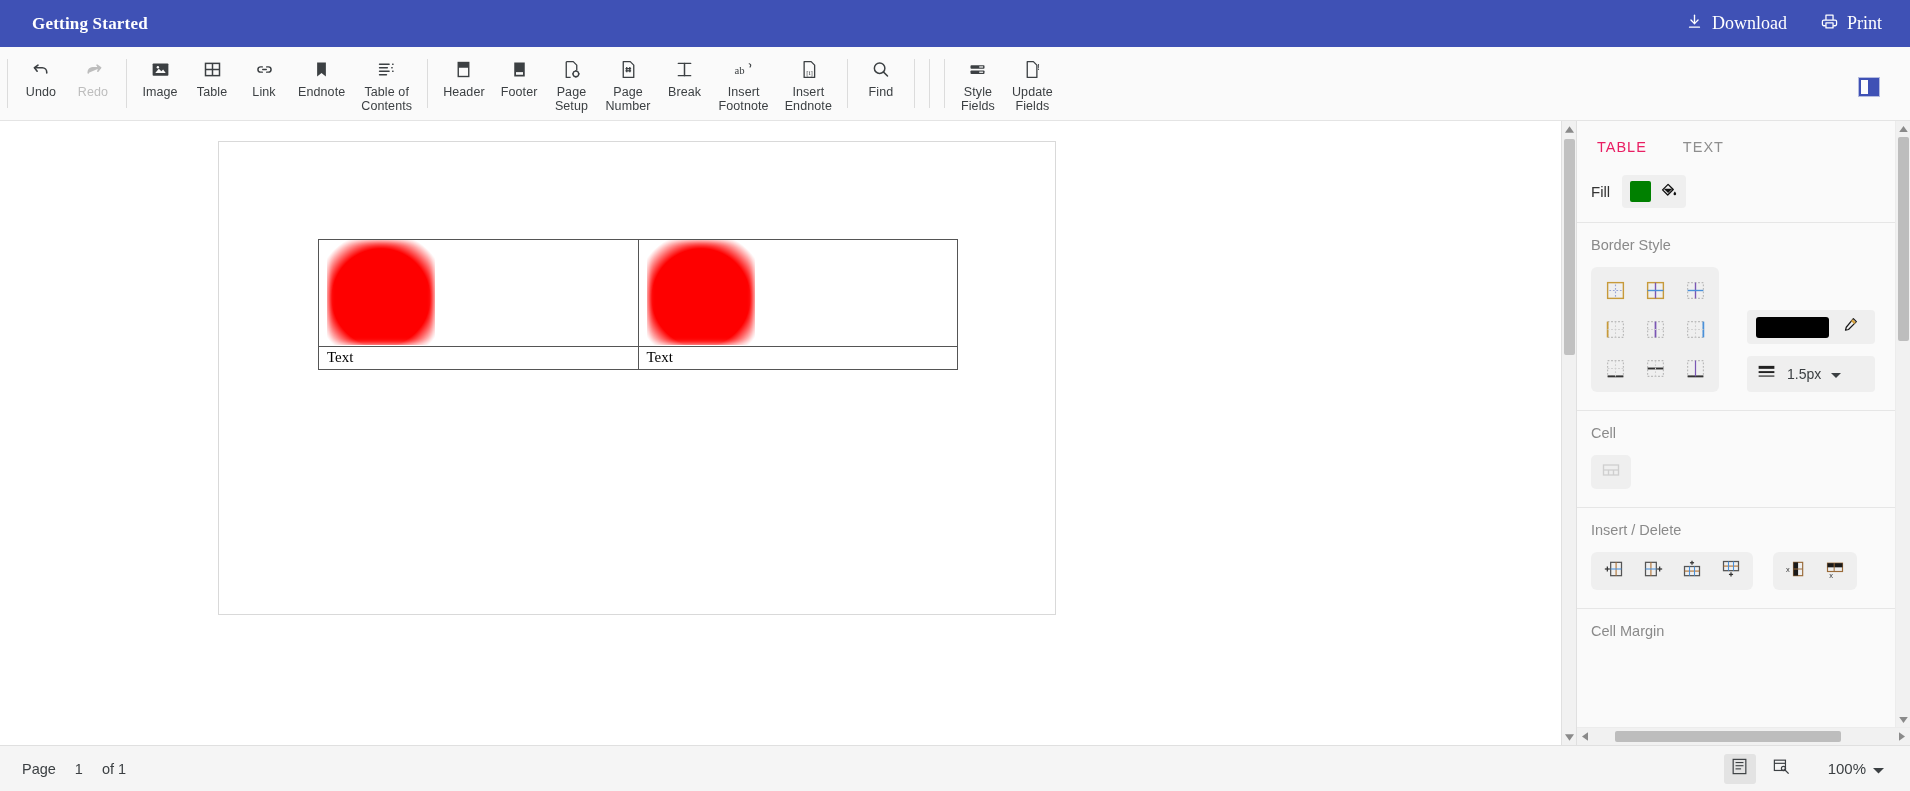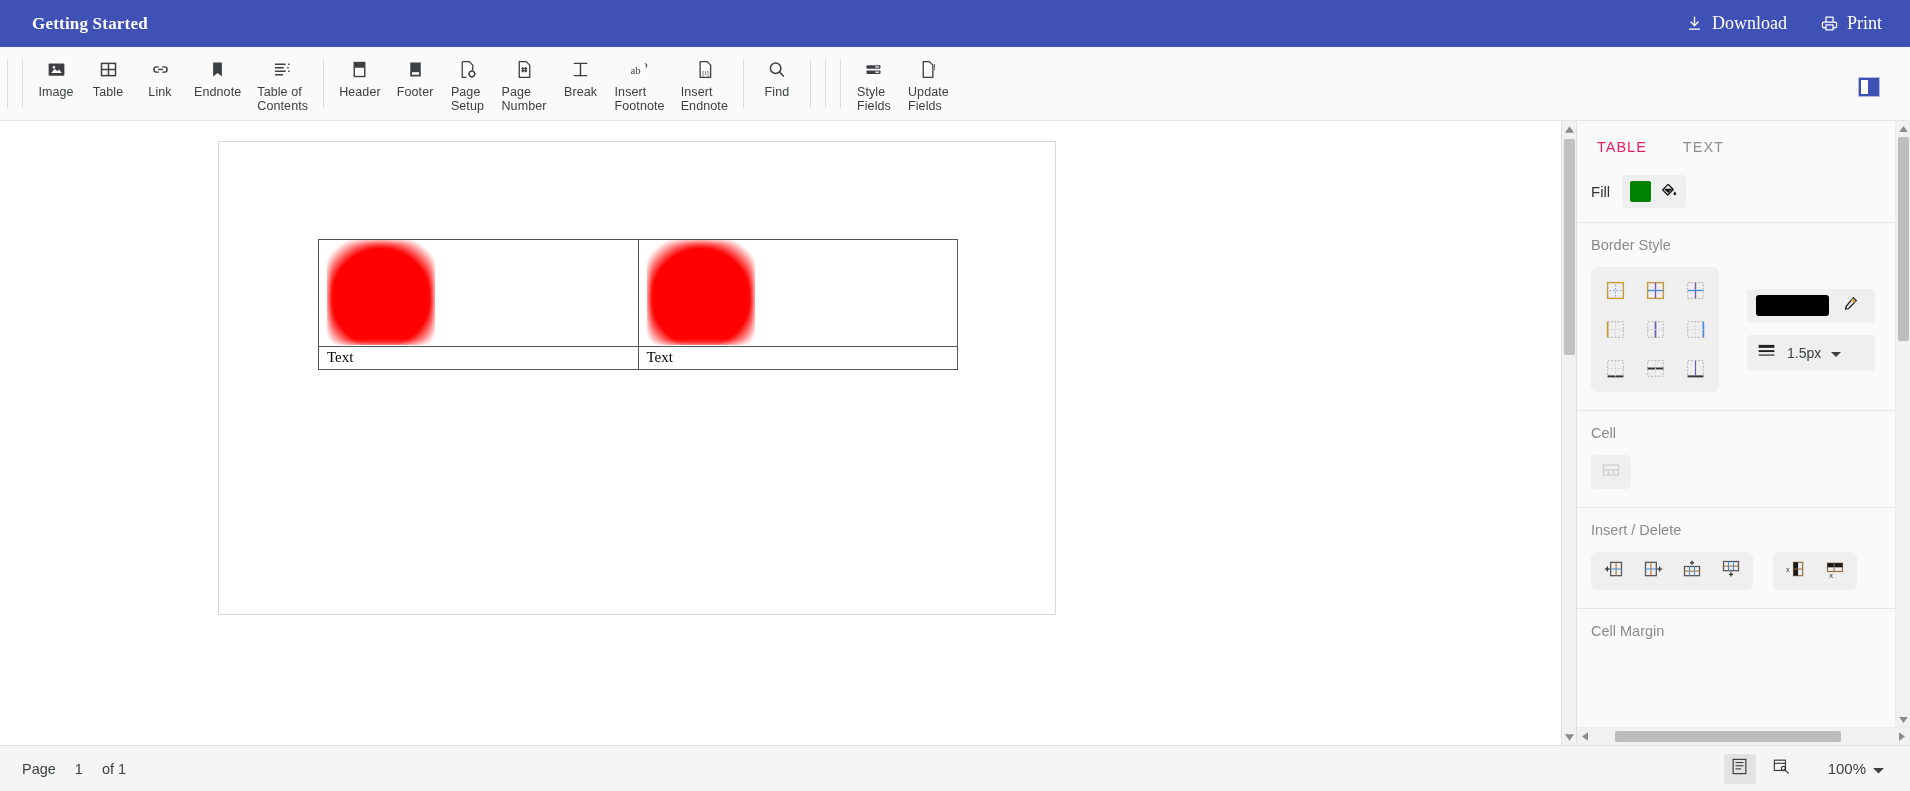--- a/index.html
+++ b/index.html
@@ -16,39 +16,39 @@
     display: flex; align-items: center; flex: 0 0 47px;
     padding: 0 18px;
   }
   .app-title {
     font-family: "Liberation Serif", serif;
     font-size: 17px; font-weight: 700; letter-spacing: .2px;
     margin-left: 14px;
   }
   .titlebar-spacer { flex: 1 1 auto; }
   .title-action {
-    display: flex; align-items: center; gap: 9px;
+    display: flex; gap: 9px;
     font-family: "Liberation Serif", serif;
     font-size: 18px; color: #fff; padding: 4px 10px; cursor: pointer;
     margin-left: 14px;
   }
   .title-action svg { display: block; }
 
   
   .toolbar {
     height: 74px; flex: 0 0 74px; background: #fafafa;
     border-bottom: 1px solid #e4e4e4;
     display: flex; align-items: stretch; position: relative;
   }
   .tb-group { display: flex; align-items: flex-start; padding: 7px 0 0 0; }
   .tb-sep { width: 1px; background: #dcdcdc; margin: 12px 7px; flex: 0 0 1px; }
   .tb-btn {
     width: auto; min-width: 52px; padding: 4px 8px 0;
     display: flex; flex-direction: column; align-items: center; gap: 6px;
-    cursor: pointer; color: #3c4043; 
+    cursor: pointer; color: #3c4043; text-align: center;
   }
   .tb-btn .ic { height: 22px; display: flex; align-items: center; justify-content: center; }
   .tb-btn .lb {
     font-size: 12.5px; line-height: 13.5px; color: #3c4043;
     white-space: pre-line; letter-spacing: .1px;
   }
   .tb-btn.disabled { cursor: default; opacity: 1; }
   .tb-btn.disabled .lb { color: #bdbdbd; }
   .tb-btn.disabled .ic svg { stroke: #bdbdbd; fill: #bdbdbd; }
   .panel-toggle {
@@ -116,21 +116,21 @@
   .fill-row { display: flex; align-items: center; padding: 10px 0 14px 14px; gap: 12px; }
   .fill-label { font-size: 15px; color: #333; }
   .fill-ctl {
     display: flex; align-items: center; gap: 8px;
     background: #efefef; border-radius: 4px; padding: 5px 8px; cursor: pointer;
   }
   .swatch-green { width: 21px; height: 21px; background: #008000; border-radius: 2px; }
 
   .section { border-top: 1px solid #e6e6e6; padding: 14px 14px 18px 14px; }
   .section-title { font-size: 14.5px; color: #8a8a8a; margin-bottom: 14px; }
-  .bs-row { display: flex; gap: 28px; align-items: center; }
+  .bs-row { display: flex; gap: 28px; align-items: flex-end; }
   .border-grid {
     display: grid; grid-template-columns: repeat(3, 40px); gap: 0;
     background: #efefef; border-radius: 6px; padding: 4px;
   }
   .grid-btn {
     width: 40px; height: 39px; display: flex; align-items: center; justify-content: center;
     cursor: pointer; border-radius: 4px;
   }
   .bs-right { display: flex; flex-direction: column; gap: 12px; }
   .color-ctl {
@@ -230,20 +230,40 @@
         </svg>
       </span>
       <span>Print</span>
     </div>
   </div>
 
   <div class="toolbar">
 
     <div class="tb-sep"></div>
 
+    <div class="tb-group">
+      <div class="tb-btn">
+        <span class="ic">
+          <svg width="21" height="21" viewBox="0 0 24 24" fill="none" stroke="#3c4043" stroke-width="1.8" stroke-linecap="round" stroke-linejoin="round">
+              <path d="M7 14 L4 10 L8 7"></path>
+              <path d="M4 10h9a5 5 0 0 1 5 5v1"></path>
+            </svg>
+        </span>
+        <span class="lb">Undo</span>
+      </div>
+      <div class="tb-btn disabled">
+        <span class="ic">
+          <svg width="21" height="21" viewBox="0 0 24 24" fill="none" stroke="#bdbdbd" stroke-width="1.8" stroke-linecap="round" stroke-linejoin="round">
+              <path d="M17 14 L20 10 L16 7"></path>
+              <path d="M20 10h-9a5 5 0 0 0-5 5v1"></path>
+            </svg>
+        </span>
+        <span class="lb">Redo</span>
+      </div>
+    </div>
     <div class="tb-sep"></div>
 
     <div class="tb-group">
       <div class="tb-btn">
         <span class="ic">
           <svg width="21" height="21" viewBox="0 0 24 24">
               <rect x="3" y="5" width="18" height="14" rx="1" fill="#3c4043"></rect>
               <path d="M6 16l4-5 3 3 2-2 3 4z" fill="#fafafa"></path>
               <circle cx="9" cy="9.5" r="1.4" fill="#fafafa"></circle>
             </svg>

